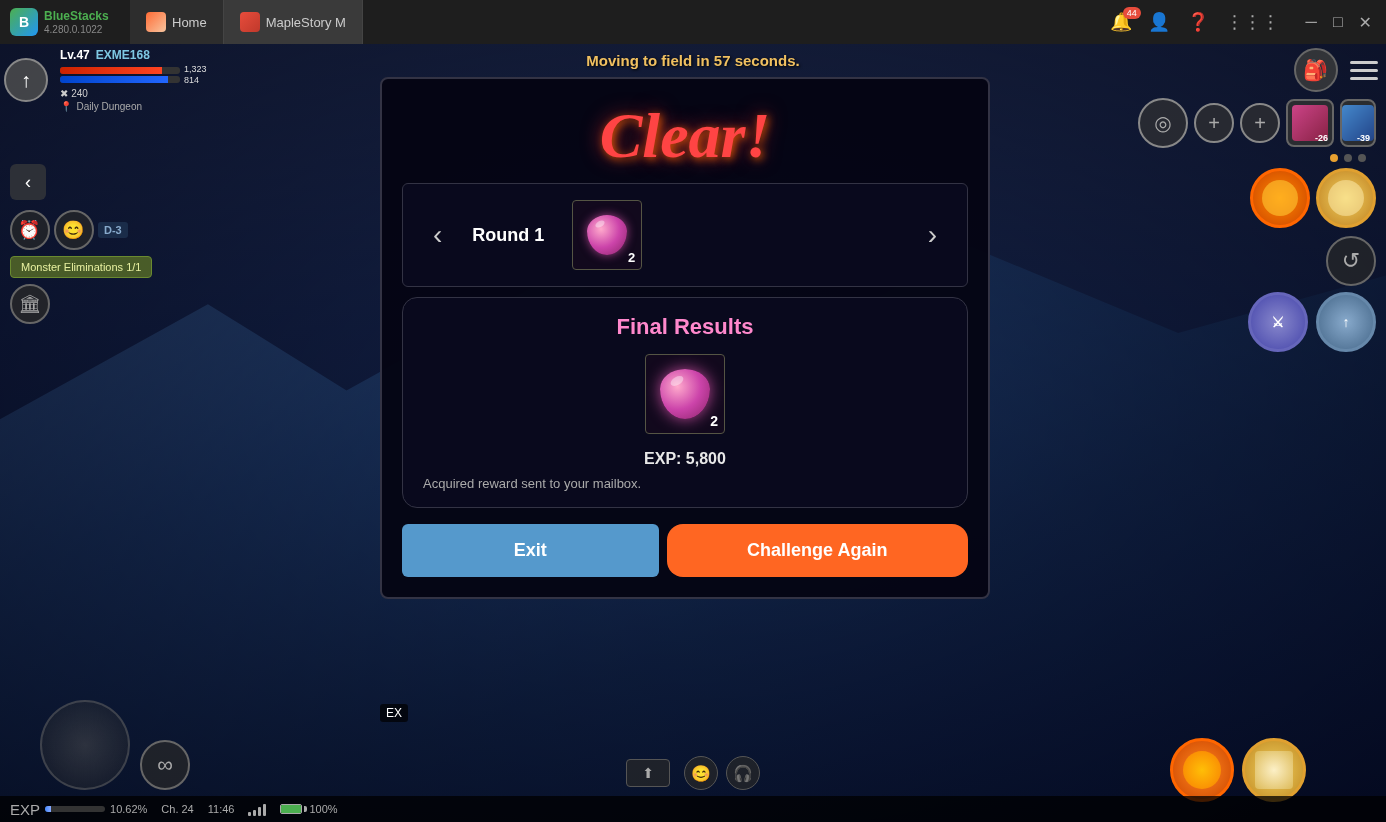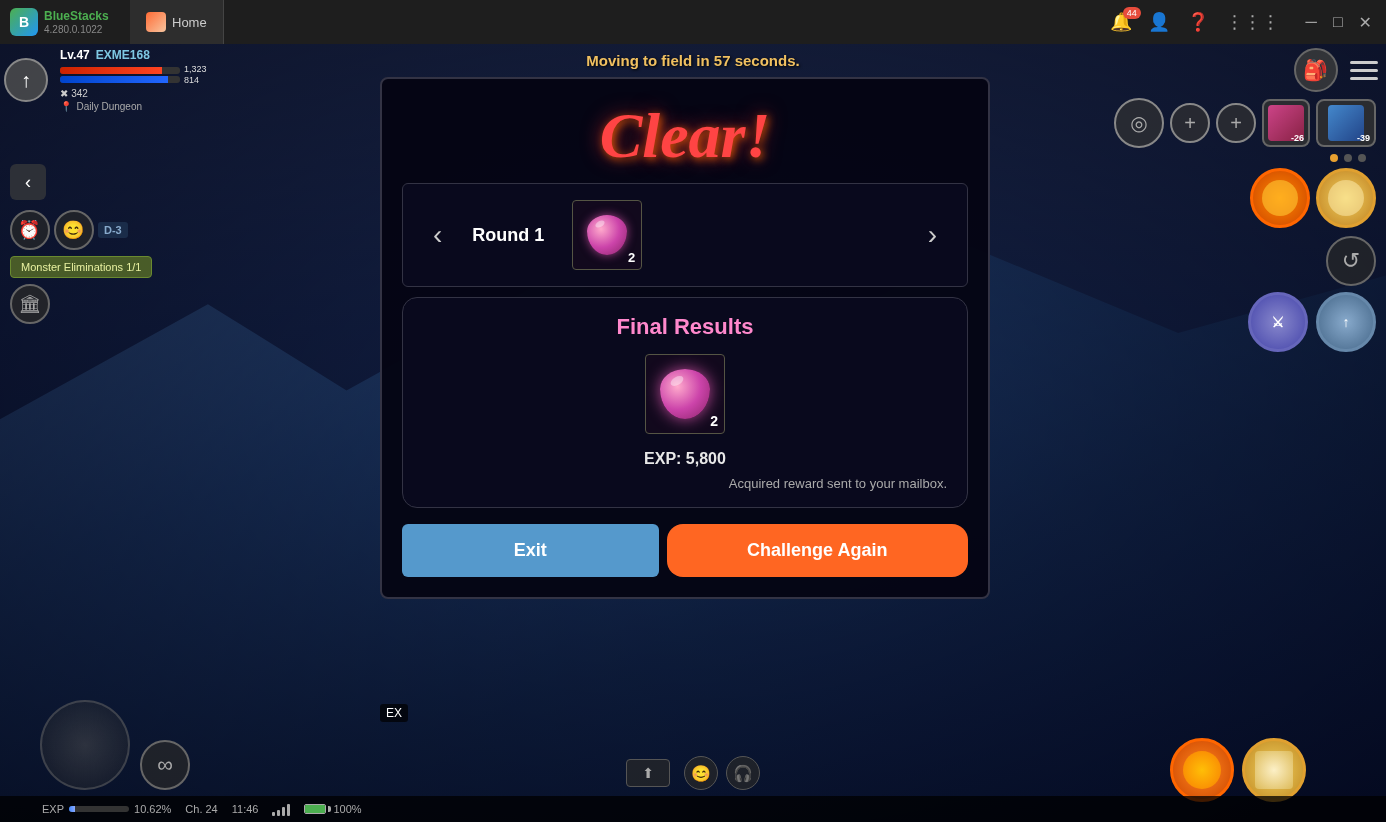--- a/index.html
+++ b/index.html
@@ -384,21 +384,21 @@
 
     .exp-text {
       text-align: center;
       color: #e8e8e8;
       font-size: 16px;
       font-weight: bold;
       margin-bottom: 8px;
     }
 
     .mailbox-text {
-      text-align: right;
+      text-align: left;
       color: #aaa;
       font-size: 13px;
     }
 
     .dialog-buttons {
       display: flex;
       margin: 16px 20px 0;
       gap: 8px;
     }
 
@@ -450,20 +450,24 @@
   <div class="topbar-logo">
     <div class="bs-icon">B</div>
     <div>
       <div class="bs-name">BlueStacks</div>
       <div class="bs-version">4.280.0.1022</div>
     </div>
   </div>
   <div class="tab">
     <div class="tab-icon"></div>
     <span class="tab-label">Home</span>
+  </div>
+  <div class="tab active">
+    <div class="tab-icon maple"></div>
+    <span class="tab-label">MapleStory M</span>
   </div>
   <div class="topbar-right">
     <div class="notif-badge">
       <span class="topbar-icon">🔔</span>
       <span class="notif-dot">44</span>
     </div>
     <span class="topbar-icon">👤</span>
     <span class="topbar-icon">❓</span>
     <span class="topbar-icon">⋮⋮⋮</span>
     <div class="win-controls">
@@ -493,21 +497,21 @@
           <div style="width:120px;height:7px;background:#333;border-radius:3px;overflow:hidden;">
             <div style="height:100%;background:linear-gradient(90deg,#0044cc,#2266ff);width:90%;"></div>
           </div>
         </div>
         <div style="display:flex;flex-direction:column;gap:1px;">
           <span style="color:#ddd;font-size:9px;">1,323</span>
           <span style="color:#ddd;font-size:9px;">814</span>
         </div>
       </div>
       <div style="display:flex;gap:6px;margin-top:3px;">
-        <span style="color:#ccc;font-size:10px;">✖ <span>342</span></span>
+        <span style="color:#ccc;font-size:10px;">✖ <span>240</span></span>
       </div>
       <div style="display:flex;align-items:center;gap:4px;margin-top:2px;">
         <span style="color:#aaa;font-size:10px;">📍</span>
         <span style="color:#aaa;font-size:10px;">Daily Dungeon</span>
       </div>
     </div>
   </div>
 
   <div class="left-panel">
     <div style="margin-top:60px;display:flex;flex-direction:column;gap:6px;">
@@ -536,21 +540,21 @@
 
   <div style="position:absolute;right:10px;top:54px;display:flex;flex-direction:column;gap:6px;align-items:flex-end;">
     <div style="display:flex;gap:6px;align-items:center;">
       <div style="width:50px;height:50px;background:rgba(50,50,50,0.7);border:2px solid #888;border-radius:50%;display:flex;align-items:center;justify-content:center;color:#aaa;font-size:20px;cursor:pointer;">◎</div>
       <div style="width:40px;height:40px;background:rgba(50,50,50,0.7);border:2px solid #888;border-radius:50%;display:flex;align-items:center;justify-content:center;color:#aaa;font-size:20px;cursor:pointer;">+</div>
       <div style="width:40px;height:40px;background:rgba(50,50,50,0.7);border:2px solid #888;border-radius:50%;display:flex;align-items:center;justify-content:center;color:#aaa;font-size:20px;cursor:pointer;">+</div>
       <div style="width:48px;height:48px;background:rgba(50,50,50,0.8);border:2px solid #666;border-radius:8px;display:flex;align-items:center;justify-content:center;cursor:pointer;position:relative;">
         <div style="width:36px;height:36px;background:linear-gradient(135deg,#cc4488,#882244);border-radius:4px;"></div>
         <span style="position:absolute;bottom:2px;right:4px;color:#fff;font-size:9px;font-weight:bold;">-26</span>
       </div>
-      <div style="width:60px;height:48px;background:rgba(50,50,50,0.8);border:2px solid #666;border-radius:8px;display:flex;align-items:center;justify-content:center;cursor:pointer;position:relative;">
+      <div style="width:36px;height:48px;background:rgba(50,50,50,0.8);border:2px solid #666;border-radius:8px;display:flex;align-items:center;justify-content:center;cursor:pointer;position:relative;">
         <div style="width:36px;height:36px;background:linear-gradient(135deg,#4488cc,#224488);border-radius:4px;"></div>
         <span style="position:absolute;bottom:2px;right:4px;color:#fff;font-size:9px;font-weight:bold;">-39</span>
       </div>
     </div>
 
     <div style="display:flex;gap:6px;align-items:center;justify-content:flex-end;padding-right:10px;">
       <div style="width:8px;height:8px;border-radius:50%;background:#e8a030;"></div>
       <div style="width:8px;height:8px;border-radius:50%;background:#555;"></div>
       <div style="width:8px;height:8px;border-radius:50%;background:#555;"></div>
     </div>
@@ -630,21 +634,21 @@
     </div>
 
     <div class="dialog-buttons">
       <button class="btn-exit">Exit</button>
       <button class="btn-challenge">Challenge Again</button>
     </div>
   </div>
 
   <div style="position:absolute;bottom:0;left:0;right:0;height:26px;background:rgba(0,0,0,0.75);display:flex;align-items:center;padding:0 10px;gap:14px;">
     <div style="display:flex;align-items:center;gap:5px;">
-      <span style="color:#aaa;font-size:11px;margin-left:32px;">EXP</span>
+      <span style="color:#aaa;font-size:15px;">EXP</span>
       <div style="width:60px;height:6px;background:#333;border-radius:3px;overflow:hidden;">
         <div style="height:100%;background:linear-gradient(90deg,#4488ff,#88aaff);width:10.62%;"></div>
       </div>
       <span style="color:#aaa;font-size:11px;">10.62%</span>
     </div>
     <span style="color:#aaa;font-size:11px;">Ch. 24</span>
     <span style="color:#aaa;font-size:11px;">11:46</span>
     <div style="display:flex;align-items:flex-end;gap:2px;height:14px;">
       <div style="width:3px;height:4px;background:#aaa;border-radius:1px;"></div>
       <div style="width:3px;height:6px;background:#aaa;border-radius:1px;"></div>

